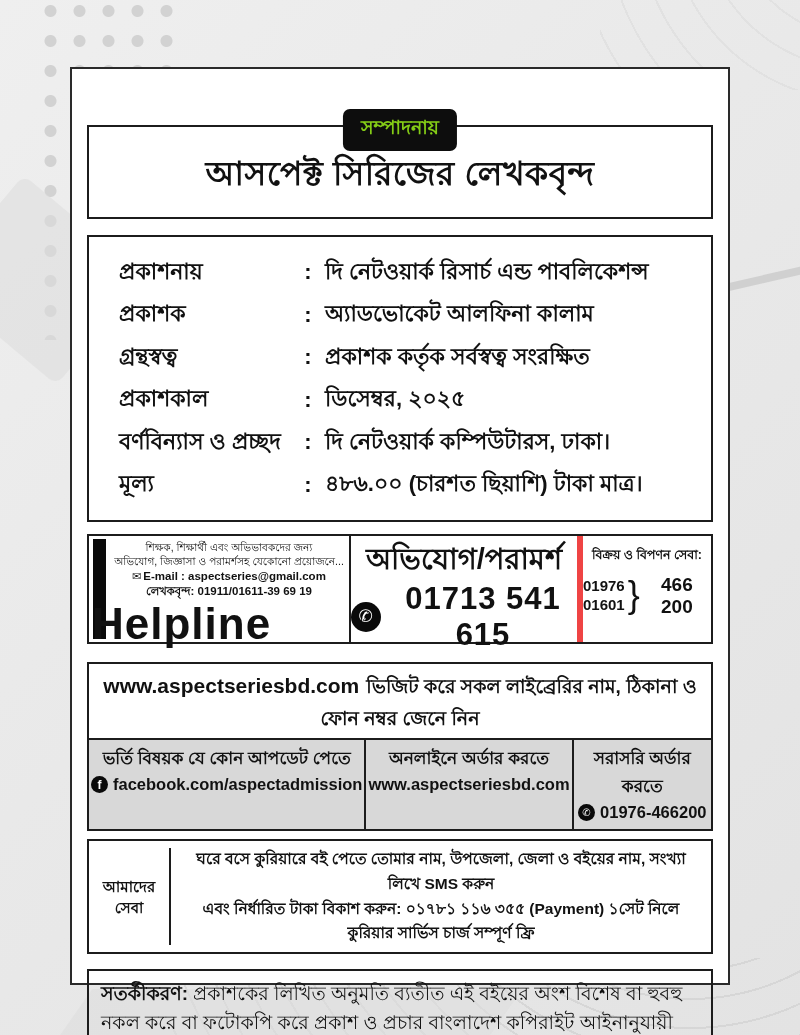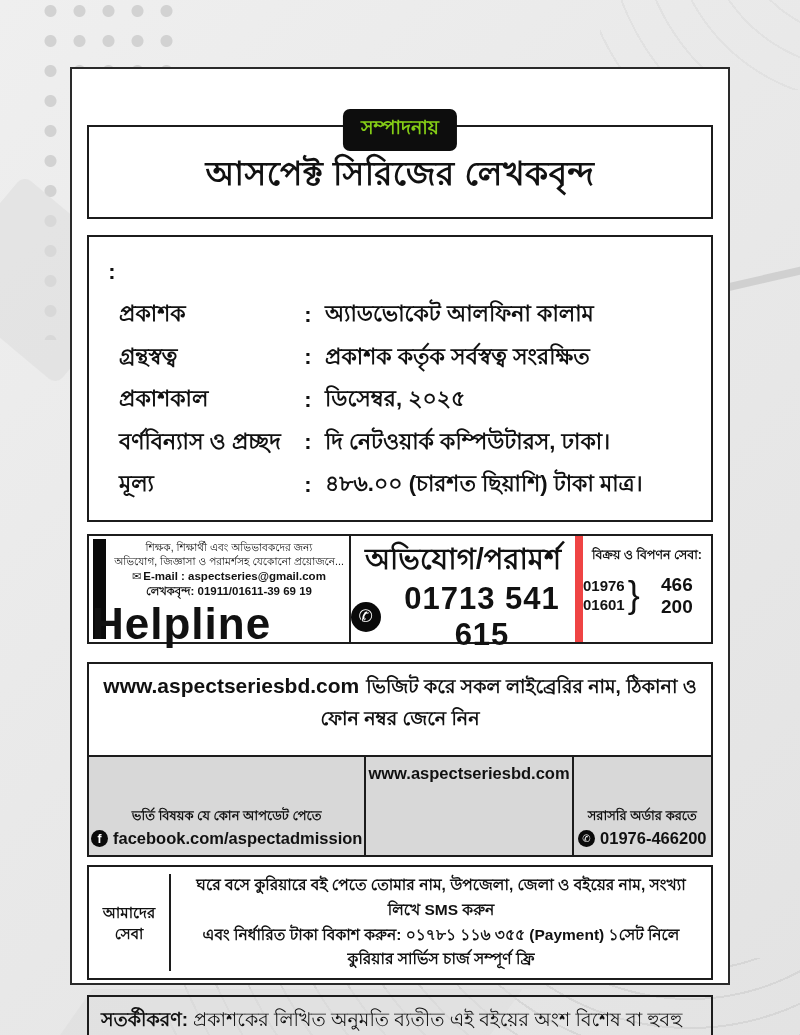--- a/index.html
+++ b/index.html
@@ -68,47 +68,47 @@
   .help-box{margin:12px 15px 0;border:2px solid #1c1c1c;height:106px;display:flex;}
   .help-left{width:262px;border-right:2px solid #1c1c1c;position:relative;box-sizing:border-box;}
   .h-stem{position:absolute;left:4px;top:3px;bottom:3px;width:13px;background:#0a0a0a;}
   .help-small{padding:5px 4px 0 24px;text-align:center;font-size:10.5px;line-height:1.32;}
   .help-small .bold{font-weight:700;font-size:11.5px;}
   .mail-ic{font-size:11px;margin-right:2px;}
   .help-brand{
     position:absolute;left:3px;bottom:-4px;font-size:44px;font-weight:800;
     line-height:1;letter-spacing:1px;
   }
-  .help-mid{flex:1;border-right:8px solid #ef4444;text-align:center;padding-top:5px;}
+  .help-mid{flex:1;border-right:6px solid #ef4444;text-align:center;padding-top:5px;}
   .mid-title{font-size:29px;font-weight:800;line-height:1.3;}
   .mid-phone{
     display:flex;align-items:center;justify-content:center;gap:8px;
     font-size:31px;font-weight:800;letter-spacing:1px;margin-top:2px;
   }
   .wa-ic{
     width:30px;height:30px;border-radius:50%;background:#0a0a0a;color:#fff;
     display:flex;align-items:center;justify-content:center;font-size:17px;flex:0 0 auto;
   }
   .help-right{width:128px;text-align:center;padding-top:10px;box-sizing:border-box;}
   .right-title{font-size:12.5px;font-weight:700;}
   .right-nums{display:flex;align-items:center;justify-content:center;gap:3px;margin-top:8px;}
   .num-col{font-size:15px;font-weight:800;line-height:1.25;text-align:left;}
   .brace{font-size:36px;font-weight:400;line-height:.9;margin-top:-2px;}
   .num-suffix{font-size:19px;font-weight:800;}
   
   .web-box{margin:18px 15px 0;border:2px solid #1c1c1c;}
-  .web-top{text-align:center;padding:8px 4px 19px;}
+  .web-top{text-align:center;padding:8px 4px 2px;}
   .web-url{font-size:21px;font-weight:800;margin-right:7px;}
   .web-tag{font-size:19px;font-weight:800;}
   .web-strip{display:flex;background:#d8d8d8;border-top:2px solid #1c1c1c;}
   .strip-col{padding:5px 2px 7px;text-align:center;box-sizing:border-box;}
   .strip-col.c1{flex:1.55;border-right:2px solid #1c1c1c;}
   .strip-col.c2{flex:1.35;border-right:2px solid #1c1c1c;}
   .strip-col.c3{flex:1;}
-  .strip-top{font-size:13px;font-weight:700;margin-top:44px;}
+  .strip-top{font-size:17px;font-weight:700;}
   .strip-bottom{
     display:flex;align-items:center;justify-content:center;gap:5px;
     font-size:16.5px;font-weight:800;margin-top:2px;
   }
   .fb-ic,.ph-ic{
     width:17px;height:17px;border-radius:50%;background:#0a0a0a;color:#fff;
     display:flex;align-items:center;justify-content:center;flex:0 0 auto;
   }
   .fb-ic{font-size:12px;font-weight:700;}
   .ph-ic{font-size:10px;}
@@ -140,21 +140,23 @@
 
 <div class="card">
 
   <div class="header-box">
     <div class="badge">সম্পাদনায়</div>
     <div class="page-title">আসপেক্ট সিরিজের লেখকবৃন্দ</div>
   </div>
 
   <div class="pub-box">
     <div class="pub-row">
-      <span class="pub-colon">:</span>
+      <span class="pub-label">প্রকাশনায়</span>
+      <span class="pub-colon">:</span>
+      <span class="pub-value">দি নেটওয়ার্ক রিসার্চ এন্ড পাবলিকেশন্স</span>
     </div>
     <div class="pub-row">
       <span class="pub-label">প্রকাশক</span>
       <span class="pub-colon">:</span>
       <span class="pub-value">অ্যাডভোকেট আলফিনা কালাম</span>
     </div>
     <div class="pub-row">
       <span class="pub-label">গ্রন্থস্বত্ব</span>
       <span class="pub-colon">:</span>
       <span class="pub-value">প্রকাশক কর্তৃক সর্বস্বত্ব সংরক্ষিত</span>
@@ -215,20 +217,21 @@
     </div>
     <div class="web-strip">
       <div class="strip-col c1">
         <div class="strip-top">ভর্তি বিষয়ক যে কোন আপডেট পেতে</div>
         <div class="strip-bottom">
           <span class="fb-ic">f</span>
           <span>facebook.com/aspectadmission</span>
         </div>
       </div>
       <div class="strip-col c2">
+        <div class="strip-top">অনলাইনে অর্ডার করতে</div>
         <div class="strip-bottom">www.aspectseriesbd.com</div>
       </div>
       <div class="strip-col c3">
         <div class="strip-top">সরাসরি অর্ডার করতে</div>
         <div class="strip-bottom">
           <span class="ph-ic">✆</span>
           <span>01976-466200</span>
         </div>
       </div>
     </div>

